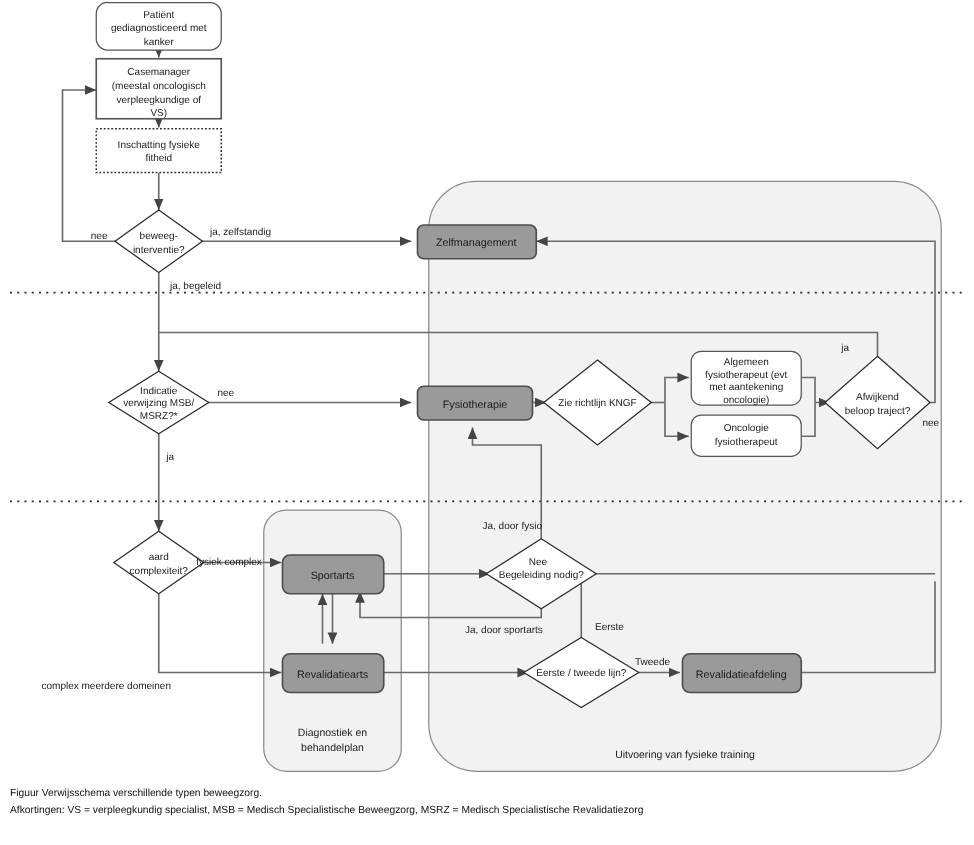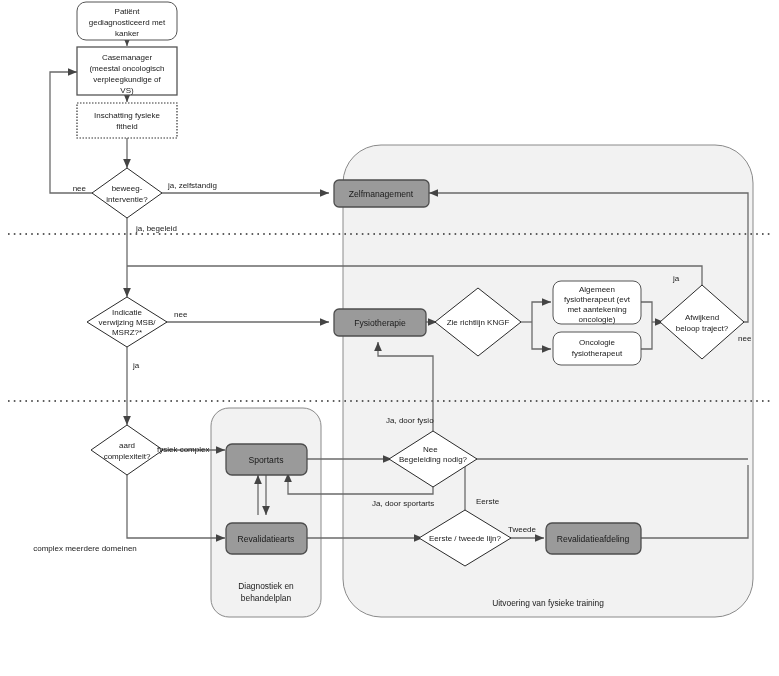--- a/index.html
+++ b/index.html
@@ -219,15 +219,17 @@
     <text class="edgeLabel" x="85" y="551" text-anchor="middle">complex meerdere domeinen</text>
     <text class="edgeLabel" x="386" y="423">Ja, door fysio</text>
     <text class="edgeLabel" x="372" y="506">Ja, door sportarts</text>
     <text class="edgeLabel" x="423" y="452">Nee</text>
     <text class="edgeLabel" x="476" y="504">Eerste</text>
     <text class="edgeLabel" x="508" y="532">Tweede</text>
   </g>
 </svg>
 
 <div class="cap">
+  <div>Figuur Verwijsschema verschillende typen beweegzorg.</div>
+  <div>Afkortingen: VS = verpleegkundig specialist, MSB = Medisch Specialistische Beweegzorg, MSRZ = Medisch Specialistische Revalidatiezorg</div>
 </div>
 
 </div>
 
 </body></html>

